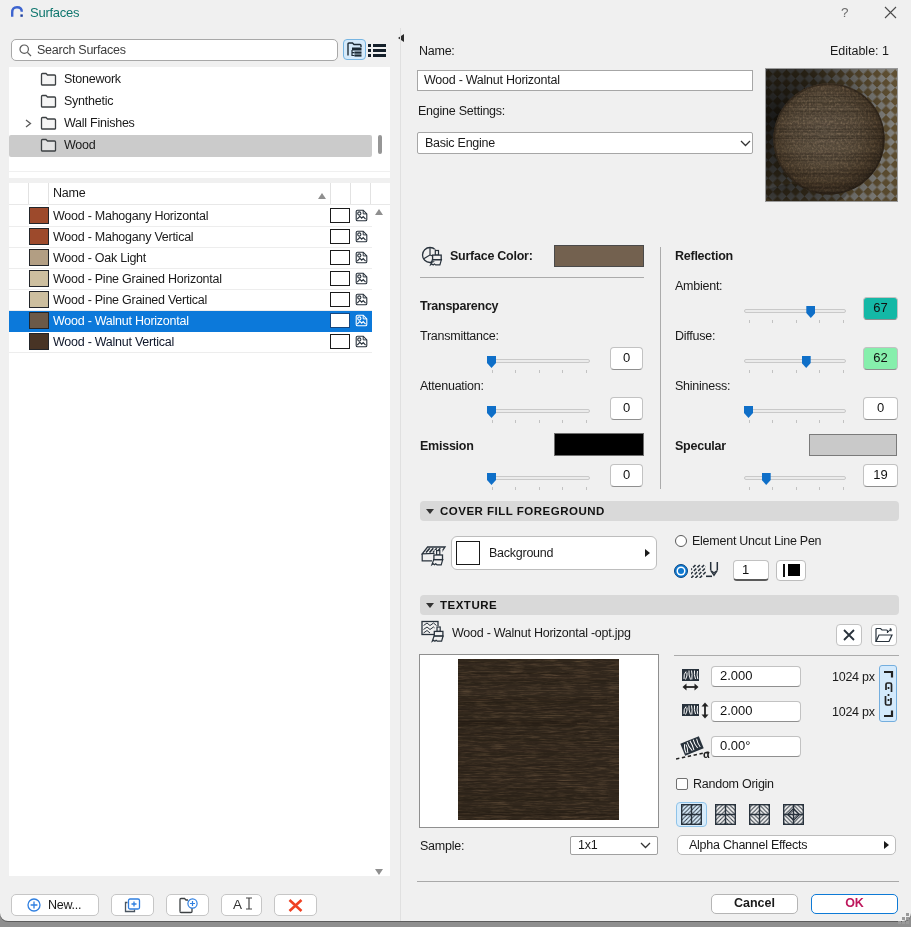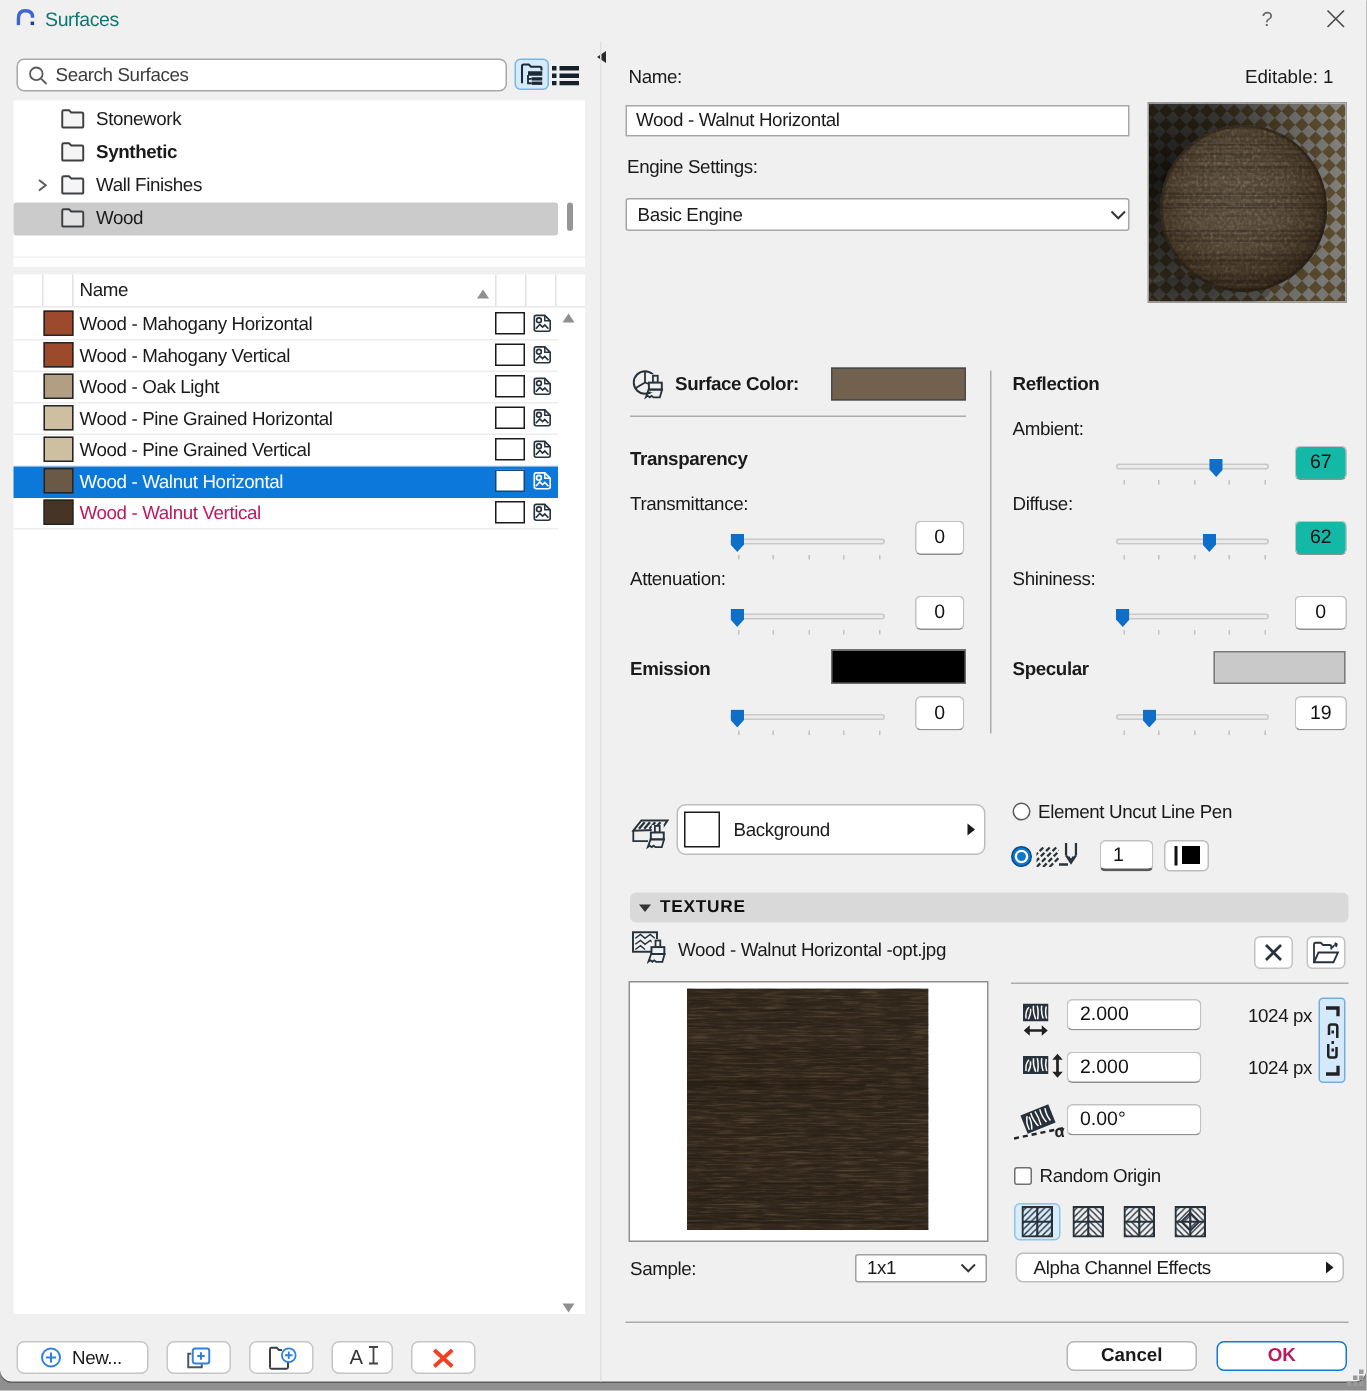--- a/index.html
+++ b/index.html
@@ -34,21 +34,21 @@
     </svg>
     <div style="position:absolute;left:398px;top:34px;width:0;height:0;border-top:4.5px solid transparent;border-bottom:4.5px solid transparent;border-right:6px solid #2b2b2b"></div>
     <div style="position:absolute;left:9px;top:67px;width:381px;height:104px;background:#fff"></div>
     <svg style="position:absolute;left:40px;top:72px" width="17" height="14" viewBox="0 0 17 14">
       <path d="M1.5 12.5 L1.5 2.5 Q1.5 1.5 2.5 1.5 L6 1.5 L7.5 3 L14.5 3 Q15.5 3 15.5 4 L15.5 12.5 Q15.5 13 15 13 L2 13 Q1.5 13 1.5 12.5 Z" stroke="#3c4043" stroke-width="1.3" fill="#f5f5f5"></path>
     </svg>
     <div style="position:absolute;left:64px;top:70px;height:18px;line-height:18px;font-size:12.5px;font-weight:400;color:#1a1a1a;letter-spacing:-0.25px;white-space:nowrap">Stonework</div>
     <svg style="position:absolute;left:40px;top:94px" width="17" height="14" viewBox="0 0 17 14">
       <path d="M1.5 12.5 L1.5 2.5 Q1.5 1.5 2.5 1.5 L6 1.5 L7.5 3 L14.5 3 Q15.5 3 15.5 4 L15.5 12.5 Q15.5 13 15 13 L2 13 Q1.5 13 1.5 12.5 Z" stroke="#3c4043" stroke-width="1.3" fill="#f5f5f5"></path>
     </svg>
-    <div style="position:absolute;left:64px;top:92px;height:18px;line-height:18px;font-size:12.5px;font-weight:700;color:#1a1a1a;letter-spacing:-0.25px;white-space:nowrap">Synthetic</div>
+    <div style="position:absolute;left:64px;top:92px;height:18px;line-height:18px;font-size:12.5px;font-weight:400;color:#1a1a1a;letter-spacing:-0.25px;white-space:nowrap">Synthetic</div>
     <svg style="position:absolute;left:25px;top:119px" width="7" height="9" viewBox="0 0 7 9">
       <path d="M1 1 L5.5 4.5 L1 8" stroke="#5a5a5a" stroke-width="1.3" fill="none"></path>
     </svg>
     <svg style="position:absolute;left:40px;top:116px" width="17" height="14" viewBox="0 0 17 14">
       <path d="M1.5 12.5 L1.5 2.5 Q1.5 1.5 2.5 1.5 L6 1.5 L7.5 3 L14.5 3 Q15.5 3 15.5 4 L15.5 12.5 Q15.5 13 15 13 L2 13 Q1.5 13 1.5 12.5 Z" stroke="#3c4043" stroke-width="1.3" fill="#f5f5f5"></path>
     </svg>
     <div style="position:absolute;left:64px;top:114px;height:18px;line-height:18px;font-size:12.5px;font-weight:400;color:#1a1a1a;letter-spacing:-0.25px;white-space:nowrap">Wall Finishes</div>
     <div style="position:absolute;left:9px;top:135px;width:363px;height:22px;background:#cbcbcb;border-radius:2px"></div>
     <svg style="position:absolute;left:40px;top:138px" width="17" height="14" viewBox="0 0 17 14">
       <path d="M1.5 12.5 L1.5 2.5 Q1.5 1.5 2.5 1.5 L6 1.5 L7.5 3 L14.5 3 Q15.5 3 15.5 4 L15.5 12.5 Q15.5 13 15 13 L2 13 Q1.5 13 1.5 12.5 Z" stroke="#3c4043" stroke-width="1.3" fill="#e3e3e3"></path>
@@ -120,21 +120,21 @@
     <div style="position:absolute;left:53px;top:312px;height:18px;line-height:18px;font-size:12.5px;font-weight:400;color:#fff;letter-spacing:-0.25px;white-space:nowrap">Wood - Walnut Horizontal</div>
     <div style="position:absolute;left:330px;top:313px;width:20px;height:15px;background:#fff;border:1.5px solid #16467e"></div>
     <svg style="position:absolute;left:355px;top:314px" width="13" height="13" viewBox="0 0 13 13">
       <path d="M2.5 1.2 L8.2 1.2 L11.8 4.9 L11.8 10.5 Q11.8 11.8 10.5 11.8 L2.5 11.8 Q1.2 11.8 1.2 10.5 L1.2 2.5 Q1.2 1.2 2.5 1.2 Z" stroke="#fff" stroke-width="1.1" fill="none"></path>
       <path d="M8.2 1.2 L8.2 4.9 L11.8 4.9" stroke="#fff" stroke-width="1" fill="none"></path>
       <circle cx="4.3" cy="4.5" r="1.6" stroke="#fff" stroke-width="1.1" fill="none"></circle>
       <path d="M2.2 10.2 L4.9 7.3 L6.7 9.1 L8.2 7.6 L10.6 10.2" stroke="#fff" stroke-width="1.1" fill="none"></path>
     </svg>
     <div style="position:absolute;left:9px;top:352px;width:363px;height:1px;background:#ededed"></div>
     <div style="position:absolute;left:29px;top:333px;width:20px;height:17px;background:#483425;border:1.5px solid #22252a"></div>
-    <div style="position:absolute;left:53px;top:333px;height:18px;line-height:18px;font-size:12.5px;font-weight:400;color:#be185d;letter-spacing:-0.25px;white-space:nowrap">Wood - Walnut Vertical</div>
+    <div style="position:absolute;left:53px;top:333px;height:18px;line-height:18px;font-size:12.5px;font-weight:400;color:#0f172a;letter-spacing:-0.25px;white-space:nowrap">Wood - Walnut Vertical</div>
     <div style="position:absolute;left:330px;top:334px;width:20px;height:15px;background:#fff;border:1.5px solid #1a1a1a"></div>
     <svg style="position:absolute;left:355px;top:335px" width="13" height="13" viewBox="0 0 13 13">
       <path d="M2.5 1.2 L8.2 1.2 L11.8 4.9 L11.8 10.5 Q11.8 11.8 10.5 11.8 L2.5 11.8 Q1.2 11.8 1.2 10.5 L1.2 2.5 Q1.2 1.2 2.5 1.2 Z" stroke="#28323c" stroke-width="1.1" fill="none"></path>
       <path d="M8.2 1.2 L8.2 4.9 L11.8 4.9" stroke="#28323c" stroke-width="1" fill="none"></path>
       <circle cx="4.3" cy="4.5" r="1.6" stroke="#28323c" stroke-width="1.1" fill="none"></circle>
       <path d="M2.2 10.2 L4.9 7.3 L6.7 9.1 L8.2 7.6 L10.6 10.2" stroke="#28323c" stroke-width="1.1" fill="none"></path>
     </svg>
     <div style="position:absolute;left:375px;top:209px;width:0;height:0;border-left:4.5px solid transparent;border-right:4.5px solid transparent;border-bottom:6px solid #8f8f8f"></div>
     <div style="position:absolute;left:375px;top:869px;width:0;height:0;border-left:4.5px solid transparent;border-right:4.5px solid transparent;border-top:6px solid #8f8f8f"></div>
     <div style="position:absolute;left:11px;top:894px;width:88px;height:22px;background:#fff;border:1px solid #c6c6c6;border-radius:5px"></div>
@@ -312,40 +312,44 @@
     <div style="position:absolute;left:806.3px;top:306px;width:9px;height:12px;background:#0f6fc8;clip-path:polygon(0 0,100% 0,100% 58%,50% 100%,0 58%)"></div>
     <div style="position:absolute;left:863px;top:297px;width:35px;height:23px;background:#14b8a6;border:1px solid #c2c2c2;border-bottom:1px solid #8f8f8f;border-radius:4px;font-size:13px;color:#111;text-align:center;line-height:20px;">67</div>
     <div style="position:absolute;left:675px;top:327px;height:18px;line-height:18px;font-size:12.5px;font-weight:400;color:#1a1a1a;letter-spacing:-0.25px;white-space:nowrap">Diffuse:</div>
     <div style="position:absolute;left:744px;top:359px;width:102px;height:4px;background:#ebebeb;border:1px solid #c9c9c9;border-radius:2px"></div>
     <div style="position:absolute;left:749.0px;top:370px;width:1px;height:3px;background:#c2c2c2"></div>
     <div style="position:absolute;left:772.4px;top:370px;width:1px;height:3px;background:#c2c2c2"></div>
     <div style="position:absolute;left:795.8px;top:370px;width:1px;height:3px;background:#c2c2c2"></div>
     <div style="position:absolute;left:819.2px;top:370px;width:1px;height:3px;background:#c2c2c2"></div>
     <div style="position:absolute;left:842.6px;top:370px;width:1px;height:3px;background:#c2c2c2"></div>
     <div style="position:absolute;left:801.7px;top:356px;width:9px;height:12px;background:#0f6fc8;clip-path:polygon(0 0,100% 0,100% 58%,50% 100%,0 58%)"></div>
-    <div style="position:absolute;left:863px;top:347px;width:35px;height:23px;background:#14b8a6;border:1px solid #c2c2c2;border-bottom:1px solid #8f8f8f;border-radius:4px;font-size:13px;color:#111;text-align:center;line-height:20px;">62</div>
+    <div style="position:absolute;left:863px;top:347px;width:35px;height:23px;background:#86efac;border:1px solid #c2c2c2;border-bottom:1px solid #8f8f8f;border-radius:4px;font-size:13px;color:#111;text-align:center;line-height:20px;">62</div>
     <div style="position:absolute;left:675px;top:377px;height:18px;line-height:18px;font-size:12.5px;font-weight:400;color:#1a1a1a;letter-spacing:-0.25px;white-space:nowrap">Shininess:</div>
     <div style="position:absolute;left:744px;top:409px;width:102px;height:4px;background:#ebebeb;border:1px solid #c9c9c9;border-radius:2px"></div>
     <div style="position:absolute;left:749.0px;top:420px;width:1px;height:3px;background:#c2c2c2"></div>
     <div style="position:absolute;left:772.4px;top:420px;width:1px;height:3px;background:#c2c2c2"></div>
     <div style="position:absolute;left:795.8px;top:420px;width:1px;height:3px;background:#c2c2c2"></div>
     <div style="position:absolute;left:819.2px;top:420px;width:1px;height:3px;background:#c2c2c2"></div>
     <div style="position:absolute;left:842.6px;top:420px;width:1px;height:3px;background:#c2c2c2"></div>
     <div style="position:absolute;left:744.0px;top:406px;width:9px;height:12px;background:#0f6fc8;clip-path:polygon(0 0,100% 0,100% 58%,50% 100%,0 58%)"></div>
     <div style="position:absolute;left:863px;top:397px;width:35px;height:23px;background:#fff;border:1px solid #c2c2c2;border-bottom:1px solid #8f8f8f;border-radius:4px;font-size:13px;color:#111;text-align:center;line-height:20px;">0</div>
     <div style="position:absolute;left:675px;top:437px;height:18px;line-height:18px;font-size:12.5px;font-weight:700;color:#1a1a1a;letter-spacing:-0.25px;white-space:nowrap">Specular</div>
     <div style="position:absolute;left:809px;top:434px;width:88px;height:22px;background:#c9c9c9;border:1px solid #7a7a7a"></div>
     <div style="position:absolute;left:744px;top:476px;width:102px;height:4px;background:#ebebeb;border:1px solid #c9c9c9;border-radius:2px"></div>
     <div style="position:absolute;left:749.0px;top:487px;width:1px;height:3px;background:#c2c2c2"></div>
     <div style="position:absolute;left:772.4px;top:487px;width:1px;height:3px;background:#c2c2c2"></div>
     <div style="position:absolute;left:795.8px;top:487px;width:1px;height:3px;background:#c2c2c2"></div>
     <div style="position:absolute;left:819.2px;top:487px;width:1px;height:3px;background:#c2c2c2"></div>
     <div style="position:absolute;left:842.6px;top:487px;width:1px;height:3px;background:#c2c2c2"></div>
     <div style="position:absolute;left:761.7px;top:473px;width:9px;height:12px;background:#0f6fc8;clip-path:polygon(0 0,100% 0,100% 58%,50% 100%,0 58%)"></div>
     <div style="position:absolute;left:863px;top:464px;width:35px;height:23px;background:#fff;border:1px solid #c2c2c2;border-bottom:1px solid #8f8f8f;border-radius:4px;font-size:13px;color:#111;text-align:center;line-height:20px;">19</div>
+    <div style="position:absolute;left:420px;top:501px;width:479px;height:20px;background:#d9d9d9;border-radius:4px">
+      <div style="position:absolute;left:6px;top:8px;width:0;height:0;border-left:4px solid transparent;border-right:4px solid transparent;border-top:5px solid #333"></div>
+      <div style="position:absolute;left:20px;top:0;height:20px;line-height:20px;font-size:11.5px;font-weight:700;color:#111;letter-spacing:.5px">COVER FILL FOREGROUND</div>
+    </div>
     <svg style="position:absolute;left:421px;top:545px" width="26" height="23" viewBox="0 0 26 23">
       <path d="M1.2 8.8 L6.6 2 L24 2 L19.8 8.2 Z" stroke="#28323c" stroke-width="1.3" fill="none"></path>
       <path d="M5 7.5 L8.8 3.2 M8.5 7.5 L12.3 3.2 M12 7.5 L15.8 3.2 M15.5 7.5 L19.3 3.2" stroke="#28323c" stroke-width="1.6"></path>
       <path d="M1.2 8.8 L1.2 15.8 L11 15.8" stroke="#28323c" stroke-width="1.2" fill="none"></path>
       <rect x="13.5" y="5" width="8" height="13" fill="#f0f0f0" stroke="none"></rect>
       <rect x="15.6" y="5.6" width="3.2" height="4.4" fill="#f0f0f0" stroke="#28323c" stroke-width="1.2"></rect>
       <rect x="12.9" y="10" width="8.6" height="4.6" fill="#f0f0f0" stroke="#28323c" stroke-width="1.3"></rect>
       <path d="M12.7 14.6 L10.9 19.7 L12.2 18.8 L13.5 19.8 L14.7 18.8 L16 19.8 L20.2 19.8 L21.7 14.6 Z" fill="none" stroke="#28323c" stroke-width="1.2"></path>
     </svg>
     <div style="position:absolute;left:451px;top:536px;width:206px;height:34px;background:#fff;border:1px solid #bdbdbd;border-radius:6px"></div>

